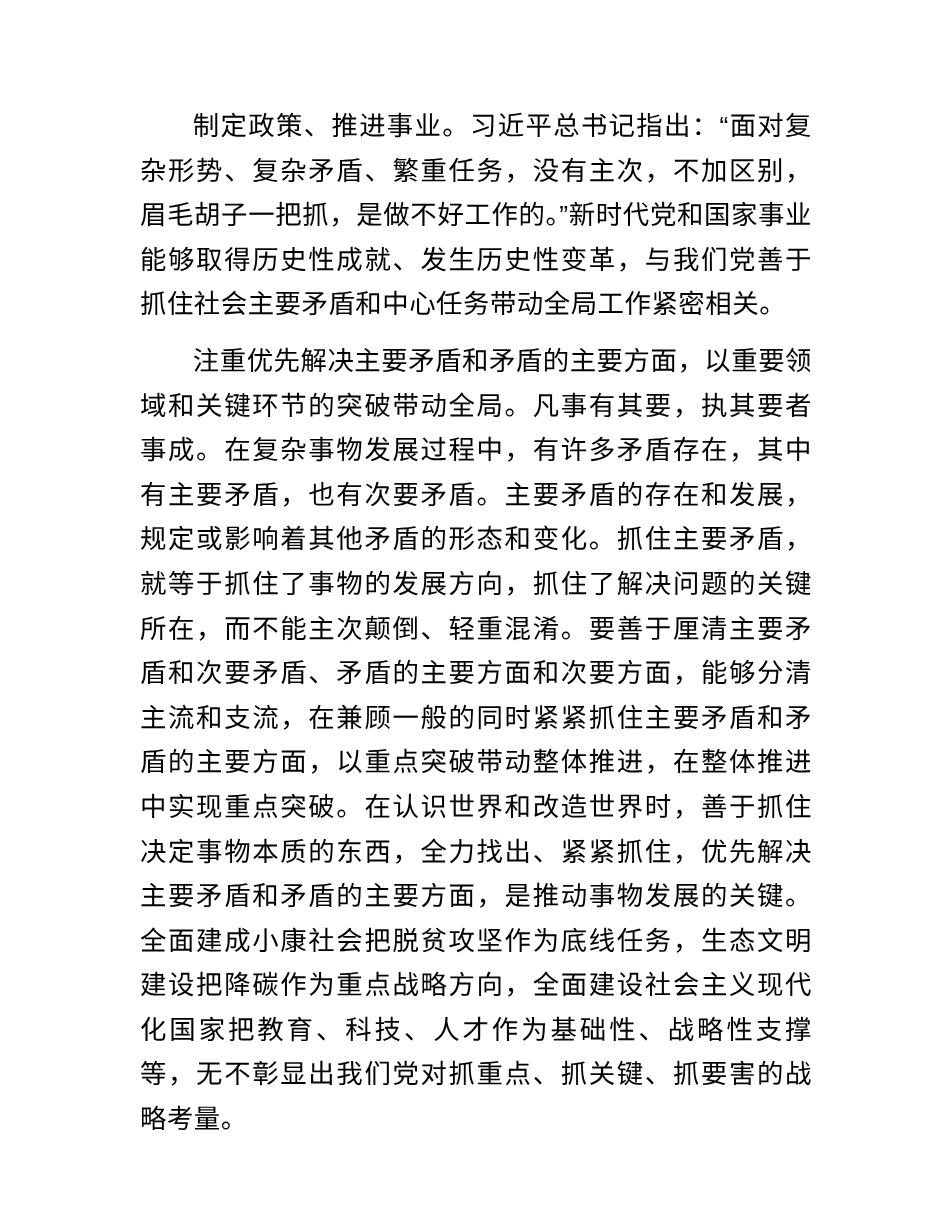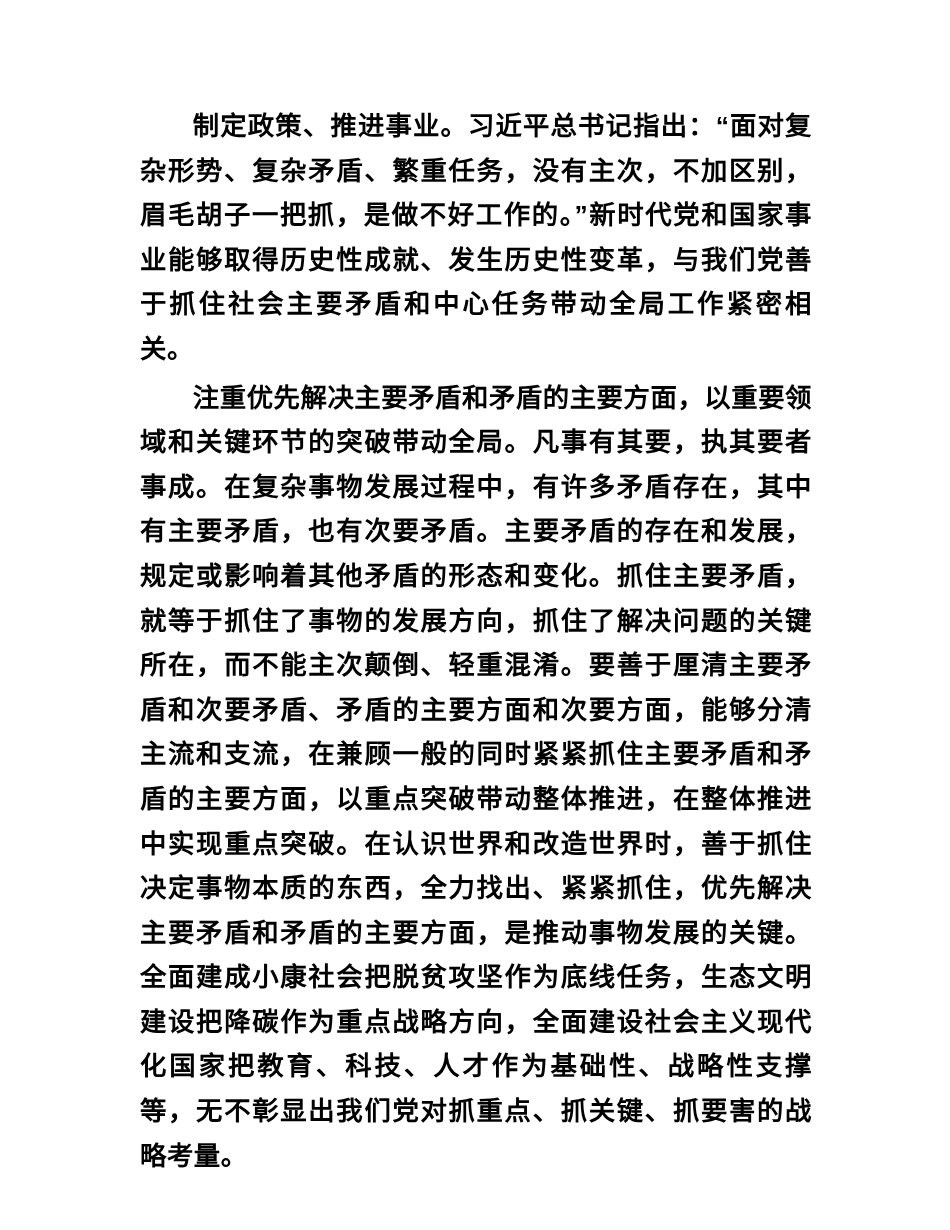--- a/index.html
+++ b/index.html
@@ -30,25 +30,25 @@
     font-family: "Liberation Sans", "DejaVu Sans", sans-serif;
     font-size: 26.4px;
     line-height: 44.6px;
     color: #000000;
     text-align: justify;
     text-justify: inter-character;
     text-align-last: left;
     letter-spacing: 0.02em;
     word-break: break-all;
     text-indent: 2em;
-    font-weight: 700;
+    font-weight: 400;
   }
 
   .doc-paragraph + .doc-paragraph {
-    margin-top: 4px;
+    margin-top: 12px;
   }
 
   
 </style>
 </head>
 <body>
 
 <div class="page">
   <div class="page-body">
 

